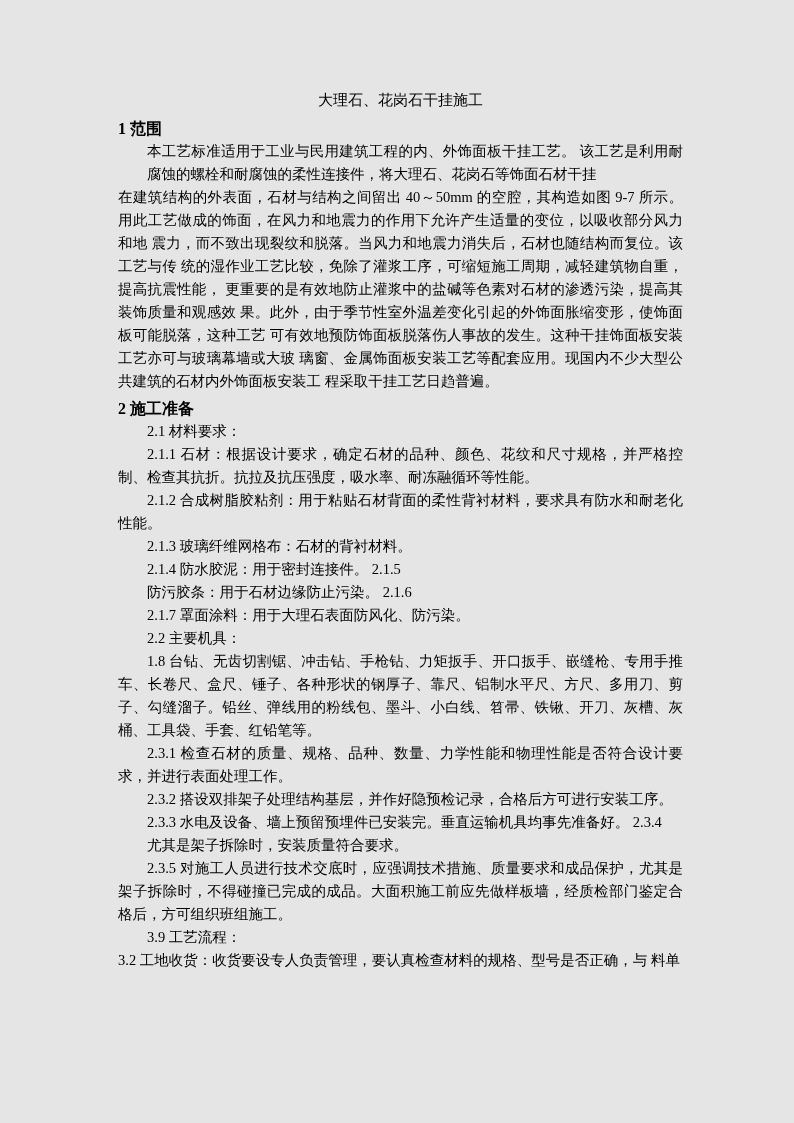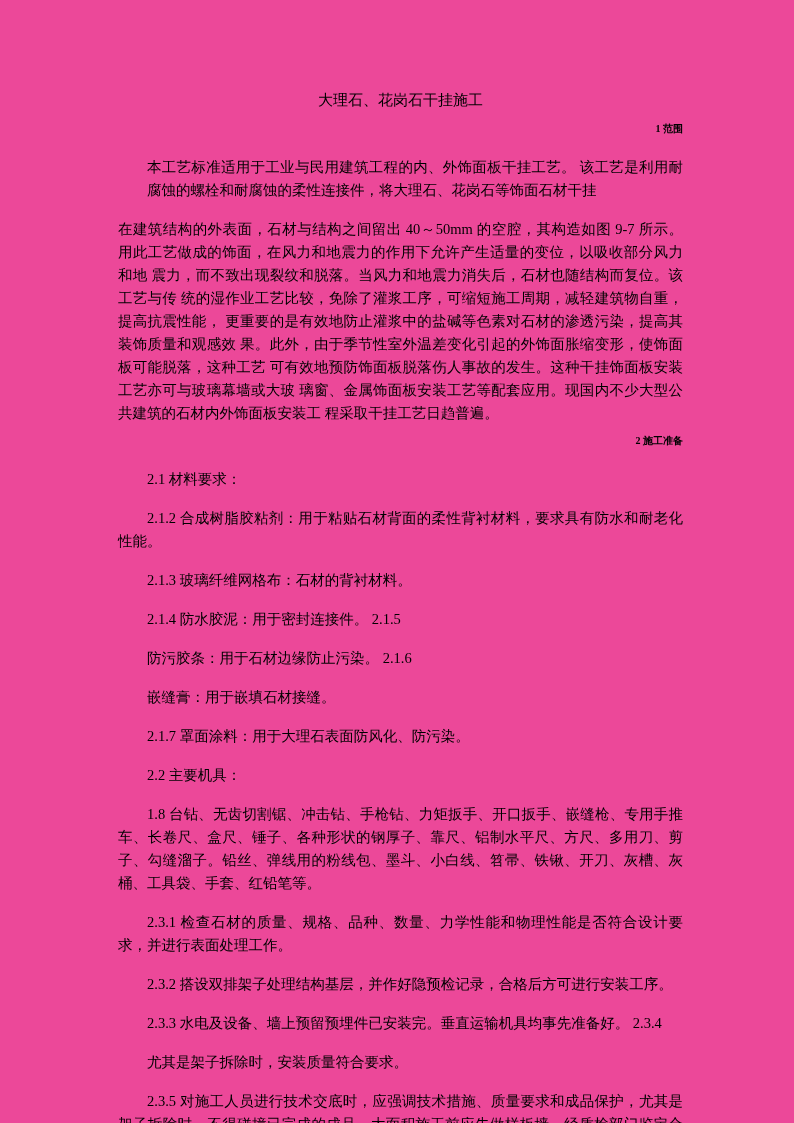--- a/index.html
+++ b/index.html
@@ -5,68 +5,67 @@
 <style>
   html, body {
     margin: 0;
     padding: 0;
     background: #ffffff;
   }
   .page {
     position: relative;
     width: 794px;
     height: 1123px;
-    background: #ec4899;
+    background: #e5e5e5;
     box-sizing: border-box;
     padding: 89px 111px 10px 118px;
     color: #000000;
     font-family: "Liberation Serif", "DejaVu Serif", serif;
     font-size: 14.5px;
     line-height: 23px;
     overflow: hidden;
   }
   .blk { margin: 0; }
   .title {
     text-align: center;
     font-weight: normal;
     font-size: 15px;
     margin: 0 0 5px 0;
   }
   .heading {
     font-weight: bold;
-    font-size: 10px;
+    font-size: 16px;
     margin: 4px 0 0 0;
-    text-align: right;
   }
   .para {
     text-align: justify;
-    margin-top: 16px;
   }
   .indent { text-indent: 2em; }
   .block-indent { padding-left: 2em; }
 </style>
 </head>
 <body>
 
 <div class="page">
   <div id="doc-content">
       <h1 class="blk title">大理石、花岗石干挂施工</h1>
       <h2 class="blk heading">1 范围</h2>
       <p class="blk para block-indent">本工艺标准适用于工业与民用建筑工程的内、外饰面板干挂工艺。 该工艺是利用耐腐蚀的螺栓和耐腐蚀的柔性连接件，将大理石、花岗石等饰面石材干挂</p>
       <p class="blk para">在建筑结构的外表面，石材与结构之间留出 40～50mm 的空腔，其构造如图 9-7 所示。 用此工艺做成的饰面，在风力和地震力的作用下允许产生适量的变位，以吸收部分风力和地 震力，而不致出现裂纹和脱落。当风力和地震力消失后，石材也随结构而复位。该工艺与传 统的湿作业工艺比较，免除了灌浆工序，可缩短施工周期，减轻建筑物自重，提高抗震性能， 更重要的是有效地防止灌浆中的盐碱等色素对石材的渗透污染，提高其装饰质量和观感效 果。此外，由于季节性室外温差变化引起的外饰面胀缩变形，使饰面板可能脱落，这种工艺 可有效地预防饰面板脱落伤人事故的发生。这种干挂饰面板安装工艺亦可与玻璃幕墙或大玻 璃窗、金属饰面板安装工艺等配套应用。现国内不少大型公共建筑的石材内外饰面板安装工 程采取干挂工艺日趋普遍。</p>
       <h2 class="blk heading">2 施工准备</h2>
       <p class="blk para indent">2.1 材料要求：</p>
+      <p class="blk para indent">2.1.1 石材：根据设计要求，确定石材的品种、颜色、花纹和尺寸规格，并严格控制、检查其抗折。抗拉及抗压强度，吸水率、耐冻融循环等性能。</p>
       <p class="blk para indent">2.1.2 合成树脂胶粘剂：用于粘贴石材背面的柔性背衬材料，要求具有防水和耐老化性能。</p>
       <p class="blk para indent">2.1.3 玻璃纤维网格布：石材的背衬材料。</p>
       <p class="blk para indent">2.1.4 防水胶泥：用于密封连接件。 2.1.5</p>
       <p class="blk para indent">防污胶条：用于石材边缘防止污染。 2.1.6</p>
-      <p class="blk para indent">嵌缝膏：用于嵌填石材接缝。</p>
       <p class="blk para indent">2.1.7 罩面涂料：用于大理石表面防风化、防污染。</p>
       <p class="blk para indent">2.2 主要机具：</p>
       <p class="blk para indent">1.8 台钻、无齿切割锯、冲击钻、手枪钻、力矩扳手、开口扳手、嵌缝枪、专用手推车、长卷尺、盒尺、锤子、各种形状的钢厚子、靠尺、铝制水平尺、方尺、多用刀、剪子、勾缝溜子。铅丝、弹线用的粉线包、墨斗、小白线、笤帚、铁锹、开刀、灰槽、灰桶、工具袋、手套、红铅笔等。</p>
       <p class="blk para indent">2.3.1 检查石材的质量、规格、品种、数量、力学性能和物理性能是否符合设计要求，并进行表面处理工作。</p>
       <p class="blk para indent">2.3.2 搭设双排架子处理结构基层，并作好隐预检记录，合格后方可进行安装工序。</p>
       <p class="blk para indent">2.3.3 水电及设备、墙上预留预埋件已安装完。垂直运输机具均事先准备好。 2.3.4</p>
       <p class="blk para indent">尤其是架子拆除时，安装质量符合要求。</p>
       <p class="blk para indent">2.3.5 对施工人员进行技术交底时，应强调技术措施、质量要求和成品保护，尤其是架子拆除时，不得碰撞已完成的成品。大面积施工前应先做样板墙，经质检部门鉴定合格后，方可组织班组施工。</p>
       <p class="blk para indent">3.9 工艺流程：</p>
+      <p class="blk para">3.2 工地收货：收货要设专人负责管理，要认真检查材料的规格、型号是否正确，与 料单</p>
     </div>
 </div>
 
 </body></html>

